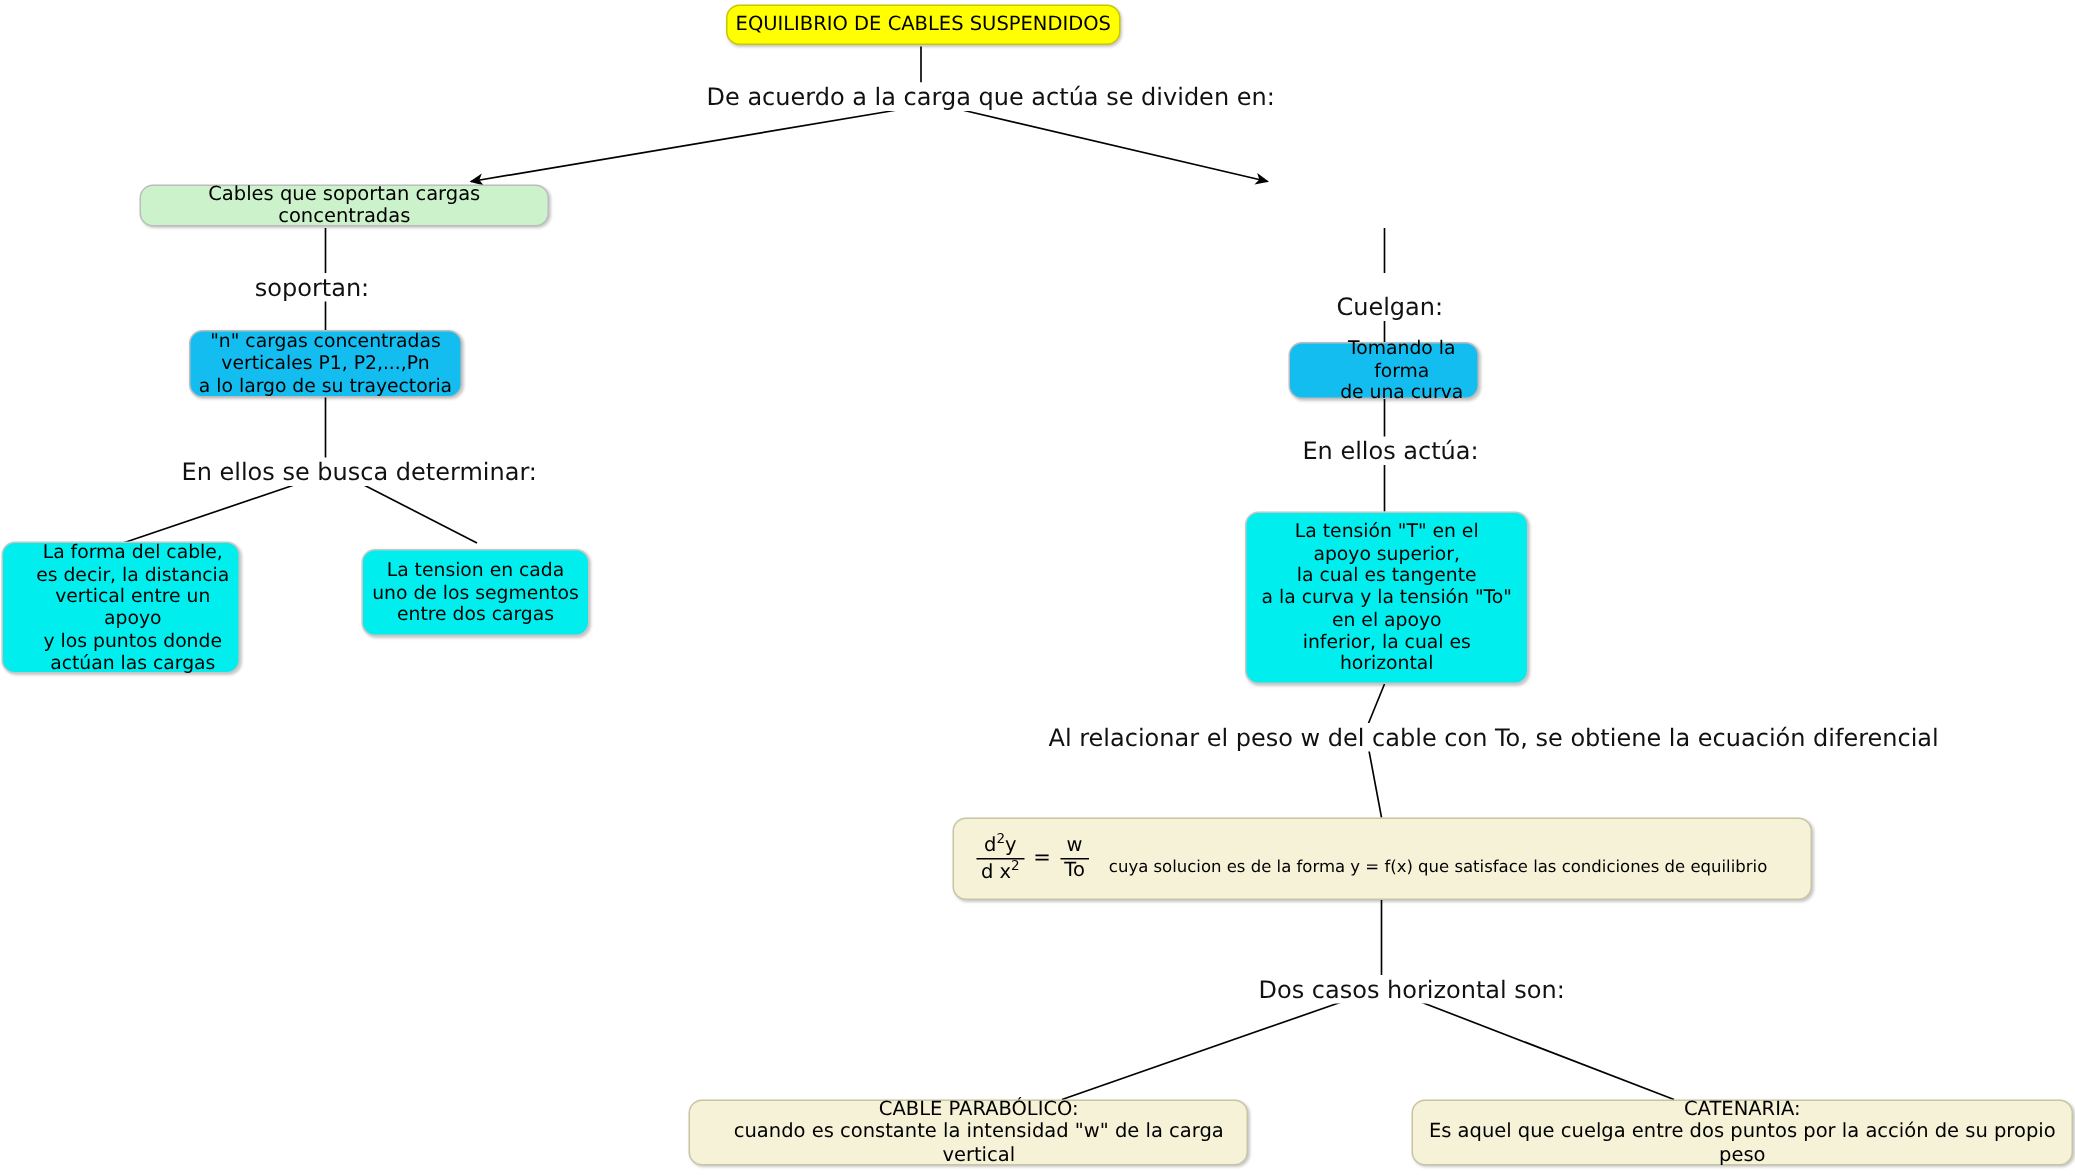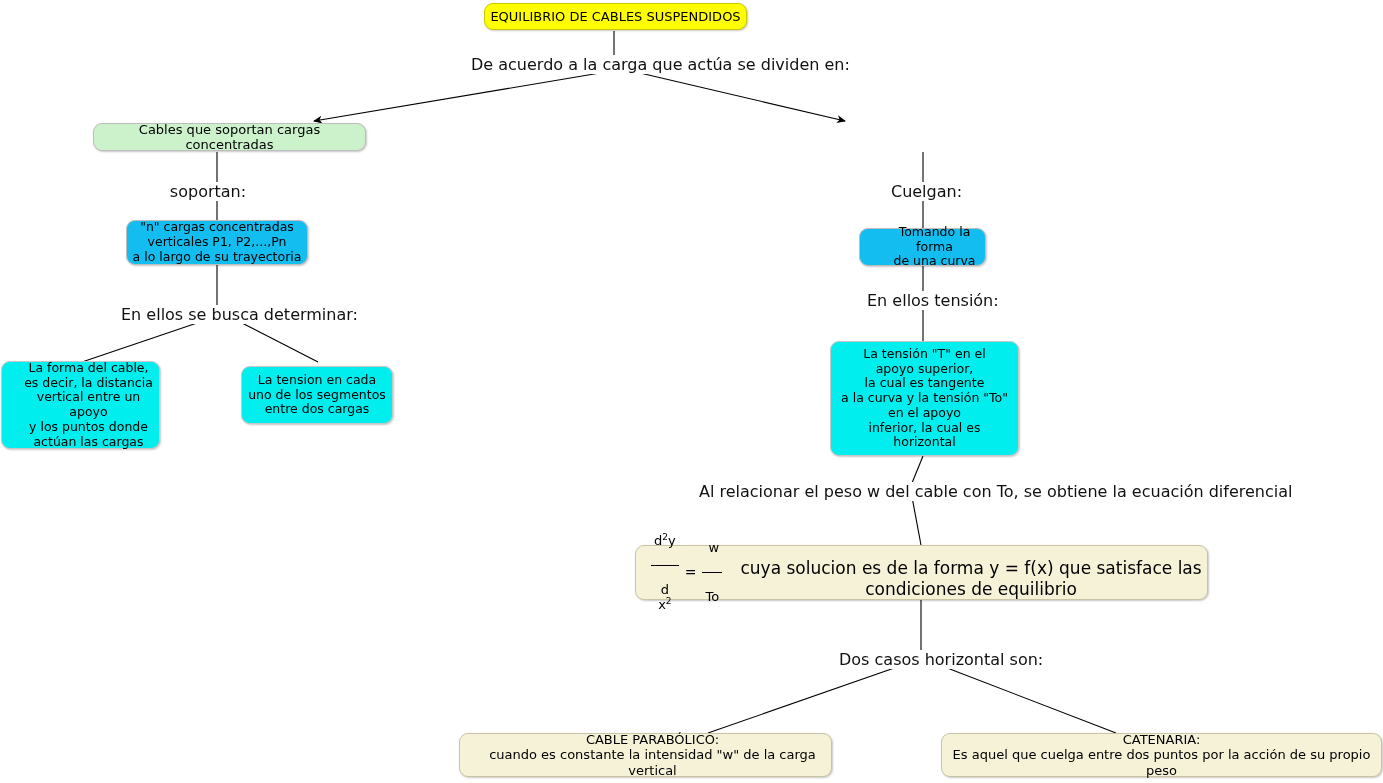--- a/index.html
+++ b/index.html
@@ -82,39 +82,38 @@
     white-space: normal;
   }
   .eq-inner {
     display: flex;
     align-items: center;
     font-size: 13px;
   }
   .frac {
     display: inline-flex;
     flex-direction: column;
-    align-items: flex-end;
+    align-items: center;
     justify-content: center;
     margin: 4px 3px;
     line-height: 1.05;
-    gap: 16px;
   }
   .frac .num, .frac .den {
     padding: 0 3px;
     font-size: 13px;
   }
   .frac .bar {
     width: 100%;
     height: 1px;
     background: #000;
     margin: 1px 0;
   }
   .sup { font-size: 9px; vertical-align: super; }
   .eq-sign { margin: 0 3px; font-size: 14px; }
-  .eq-tail { margin-left: 10px; font-size: 17px; margin-top: 12px; }
+  .eq-tail { margin-left: 10px; font-size: 11px; margin-top: 12px; }
 </style>
 </head>
 <body>
 
 <div id="canvas">
 
   <svg class="links" viewBox="0 0 1383 783">
     <defs>
       <marker id="arrow" markerWidth="11" markerHeight="11" refX="8" refY="4" orient="auto" markerUnits="userSpaceOnUse">
         <path d="M0,0 L9,4 L0,8 L2.4,4 z" fill="#000000"></path>
@@ -154,41 +153,41 @@
 
   <div class="node green" style="left:81px; top:123px; width:273px; height:28px;margin-left:12px;">
     <span>Cables que soportan cargas concentradas</span>
   </div>
 
 
   <div class="edge-label" style="left:164px; top:182px; width:82px;">
     <span>soportan:</span>
   </div>
 
-  <div class="edge-label" style="left:885px; top:182px; width:77px;">
+  <div class="edge-label" style="left:885px; top:195px; width:77px;">
     <span>Cuelgan:</span>
   </div>
 
   <div class="node blue" style="left:126px; top:220px; width:182px; height:45px;">
     <span>"n" cargas concentradas
 verticales P1, P2,...,Pn
 a lo largo de su trayectoria</span>
   </div>
 
   <div class="node blue" style="left:859px; top:228px; width:127px; height:38px;padding-left:24px;">
     <span>Tomando la forma
 de una curva</span>
   </div>
 
   <div class="edge-label" style="left:118px; top:305px; width:196px;">
     <span>En ellos se busca determinar:</span>
   </div>
 
   <div class="edge-label" style="left:864px; top:291px; width:120px;">
-    <span>En ellos tensión:</span>
+    <span>En ellos actúa:</span>
   </div>
 
   <div class="node cyan" style="left:1px; top:361px; width:159px; height:88px;padding-left:16px;">
     <span>La forma del cable,
 es decir, la distancia
 vertical entre un apoyo
 y los puntos donde
 actúan las cargas</span>
   </div>
 

